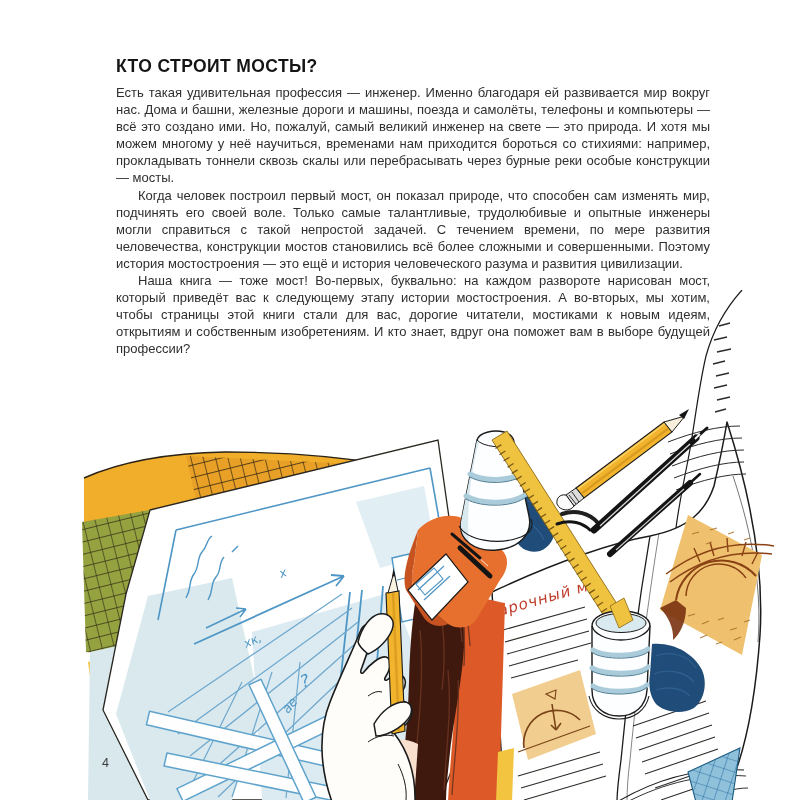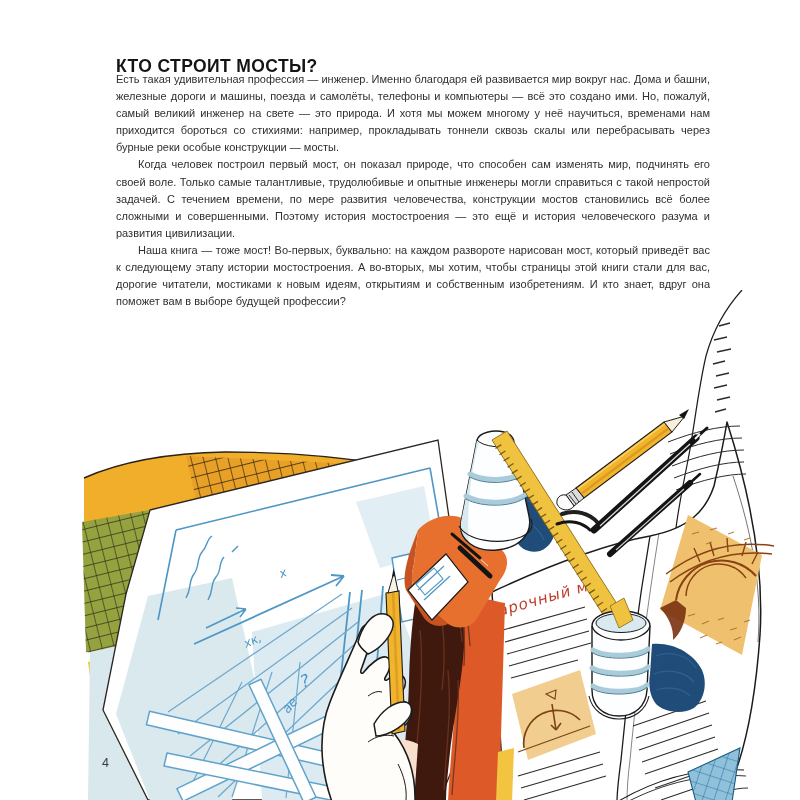--- a/index.html
+++ b/index.html
@@ -1,20 +1,20 @@
 <!DOCTYPE html>
 <html lang="ru"><head>
 <meta charset="utf-8">
 <style>
   html,body{margin:0;padding:0;background:#ffffff;}
   .book-page{position:relative;width:800px;height:800px;background:#ffffff;overflow:hidden;
     font-family:"Liberation Sans",sans-serif;padding-left:20px;}
   .page-title{position:absolute;left:116px;top:44px;font-size:17.5px;font-weight:bold;
     letter-spacing:.4px;color:#141414;}
-  .body-text{position:absolute;left:116px;top:71px;width:594px;font-size:11px;
+  .body-text{position:absolute;left:116px;top:84px;width:594px;font-size:13px;
     line-height:17.1px;text-align:justify;color:#2f2f2f;}
   .body-text p{margin:0;hyphens:auto;}
   .body-text p + p{text-indent:22px;}
   .page-number{position:absolute;left:102px;top:756px;font-size:12.5px;color:#3a3a3a;z-index:5;}
   svg.illustration{position:absolute;left:0;top:290px;width:800px;height:510px;display:block;}
   .hand-text{font-family:"DejaVu Sans",sans-serif;font-style:italic;}
 </style>
 </head>
 <body>
 

